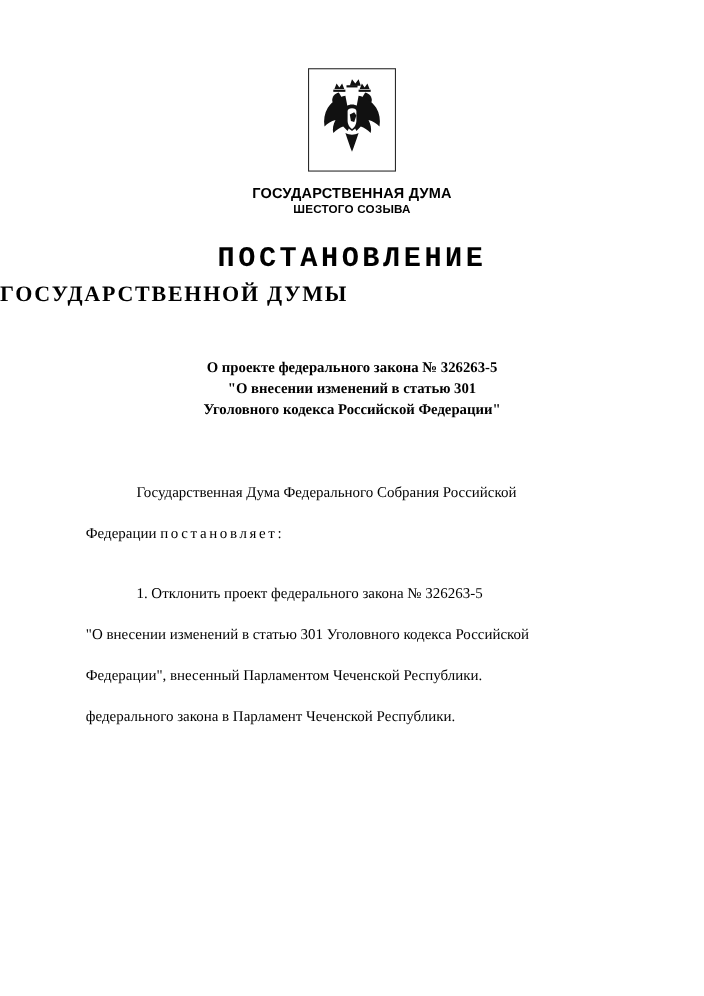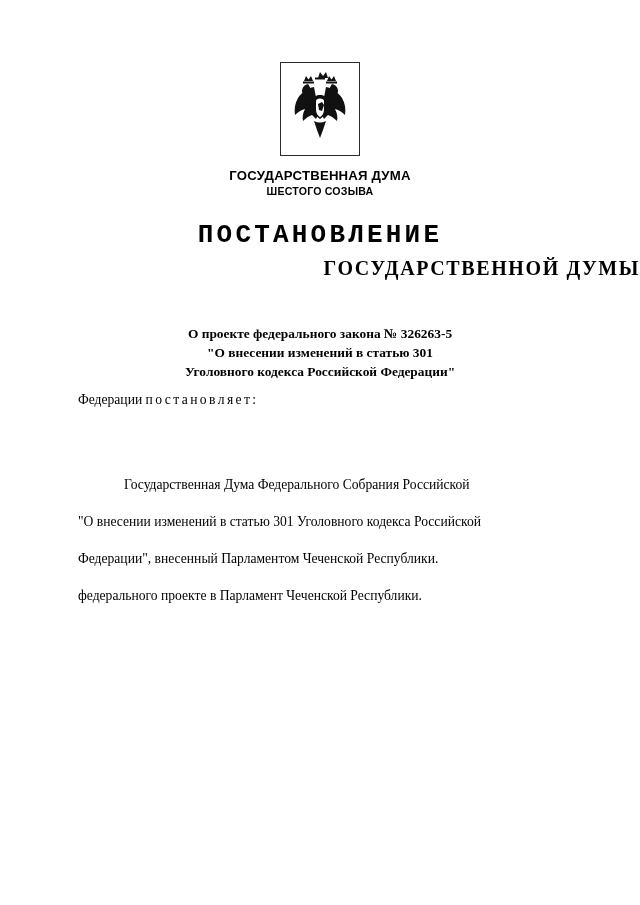--- a/index.html
+++ b/index.html
@@ -67,21 +67,21 @@
   .title-main {
     text-align: center;
     font-family: Liberation Mono, monospace;
     font-weight: bold;
     font-size: 26px;
     letter-spacing: 3.2px;
     margin-top: 22px;
     line-height: 30px;
   }
   .title-sub {
-    text-align: right;
+    text-align: left;
     font-family: "Liberation Serif", "DejaVu Serif", serif;
     font-weight: bold;
     font-size: 20px;
     letter-spacing: 1.6px;
     margin-top: 6px;
     line-height: 24px;
   }
 
   
   .subject {
@@ -157,32 +157,35 @@
   <div class="title-sub">ГОСУДАРСТВЕННОЙ ДУМЫ</div>
 
   <div class="subject">
     <div>О проекте федерального закона № 326263-5</div>
     <div>"О внесении изменений в статью 301</div>
     <div>Уголовного кодекса Российской Федерации"</div>
   </div>
 
   <div class="body">
 
+    <p class="para first">
+      <span class="indent"></span><span>Государственная Дума Федерального Собрания Российской</span>
+    </p>
     <p class="para">
       <span>Федерации </span><span class="spaced">постановляет:</span>
     </p>
-    <p class="para first">
-      <span class="indent"></span><span>Государственная Дума Федерального Собрания Российской</span>
+
+    <p class="para p-num">
+      <span class="indent"></span><span>1. Отклонить проект федерального закона № 326263-5</span>
     </p>
-
     <p class="para">
       <span>"О внесении изменений в статью 301 Уголовного кодекса Российской</span>
     </p>
     <p class="para">
       <span>Федерации", внесенный Парламентом Чеченской Республики.</span>
     </p>
 
     <p class="para">
-      <span>федерального проекте в Парламент Чеченской Республики.</span>
+      <span>федерального закона в Парламент Чеченской Республики.</span>
     </p>
 
   </div>
 </div>
 
 </body></html>

